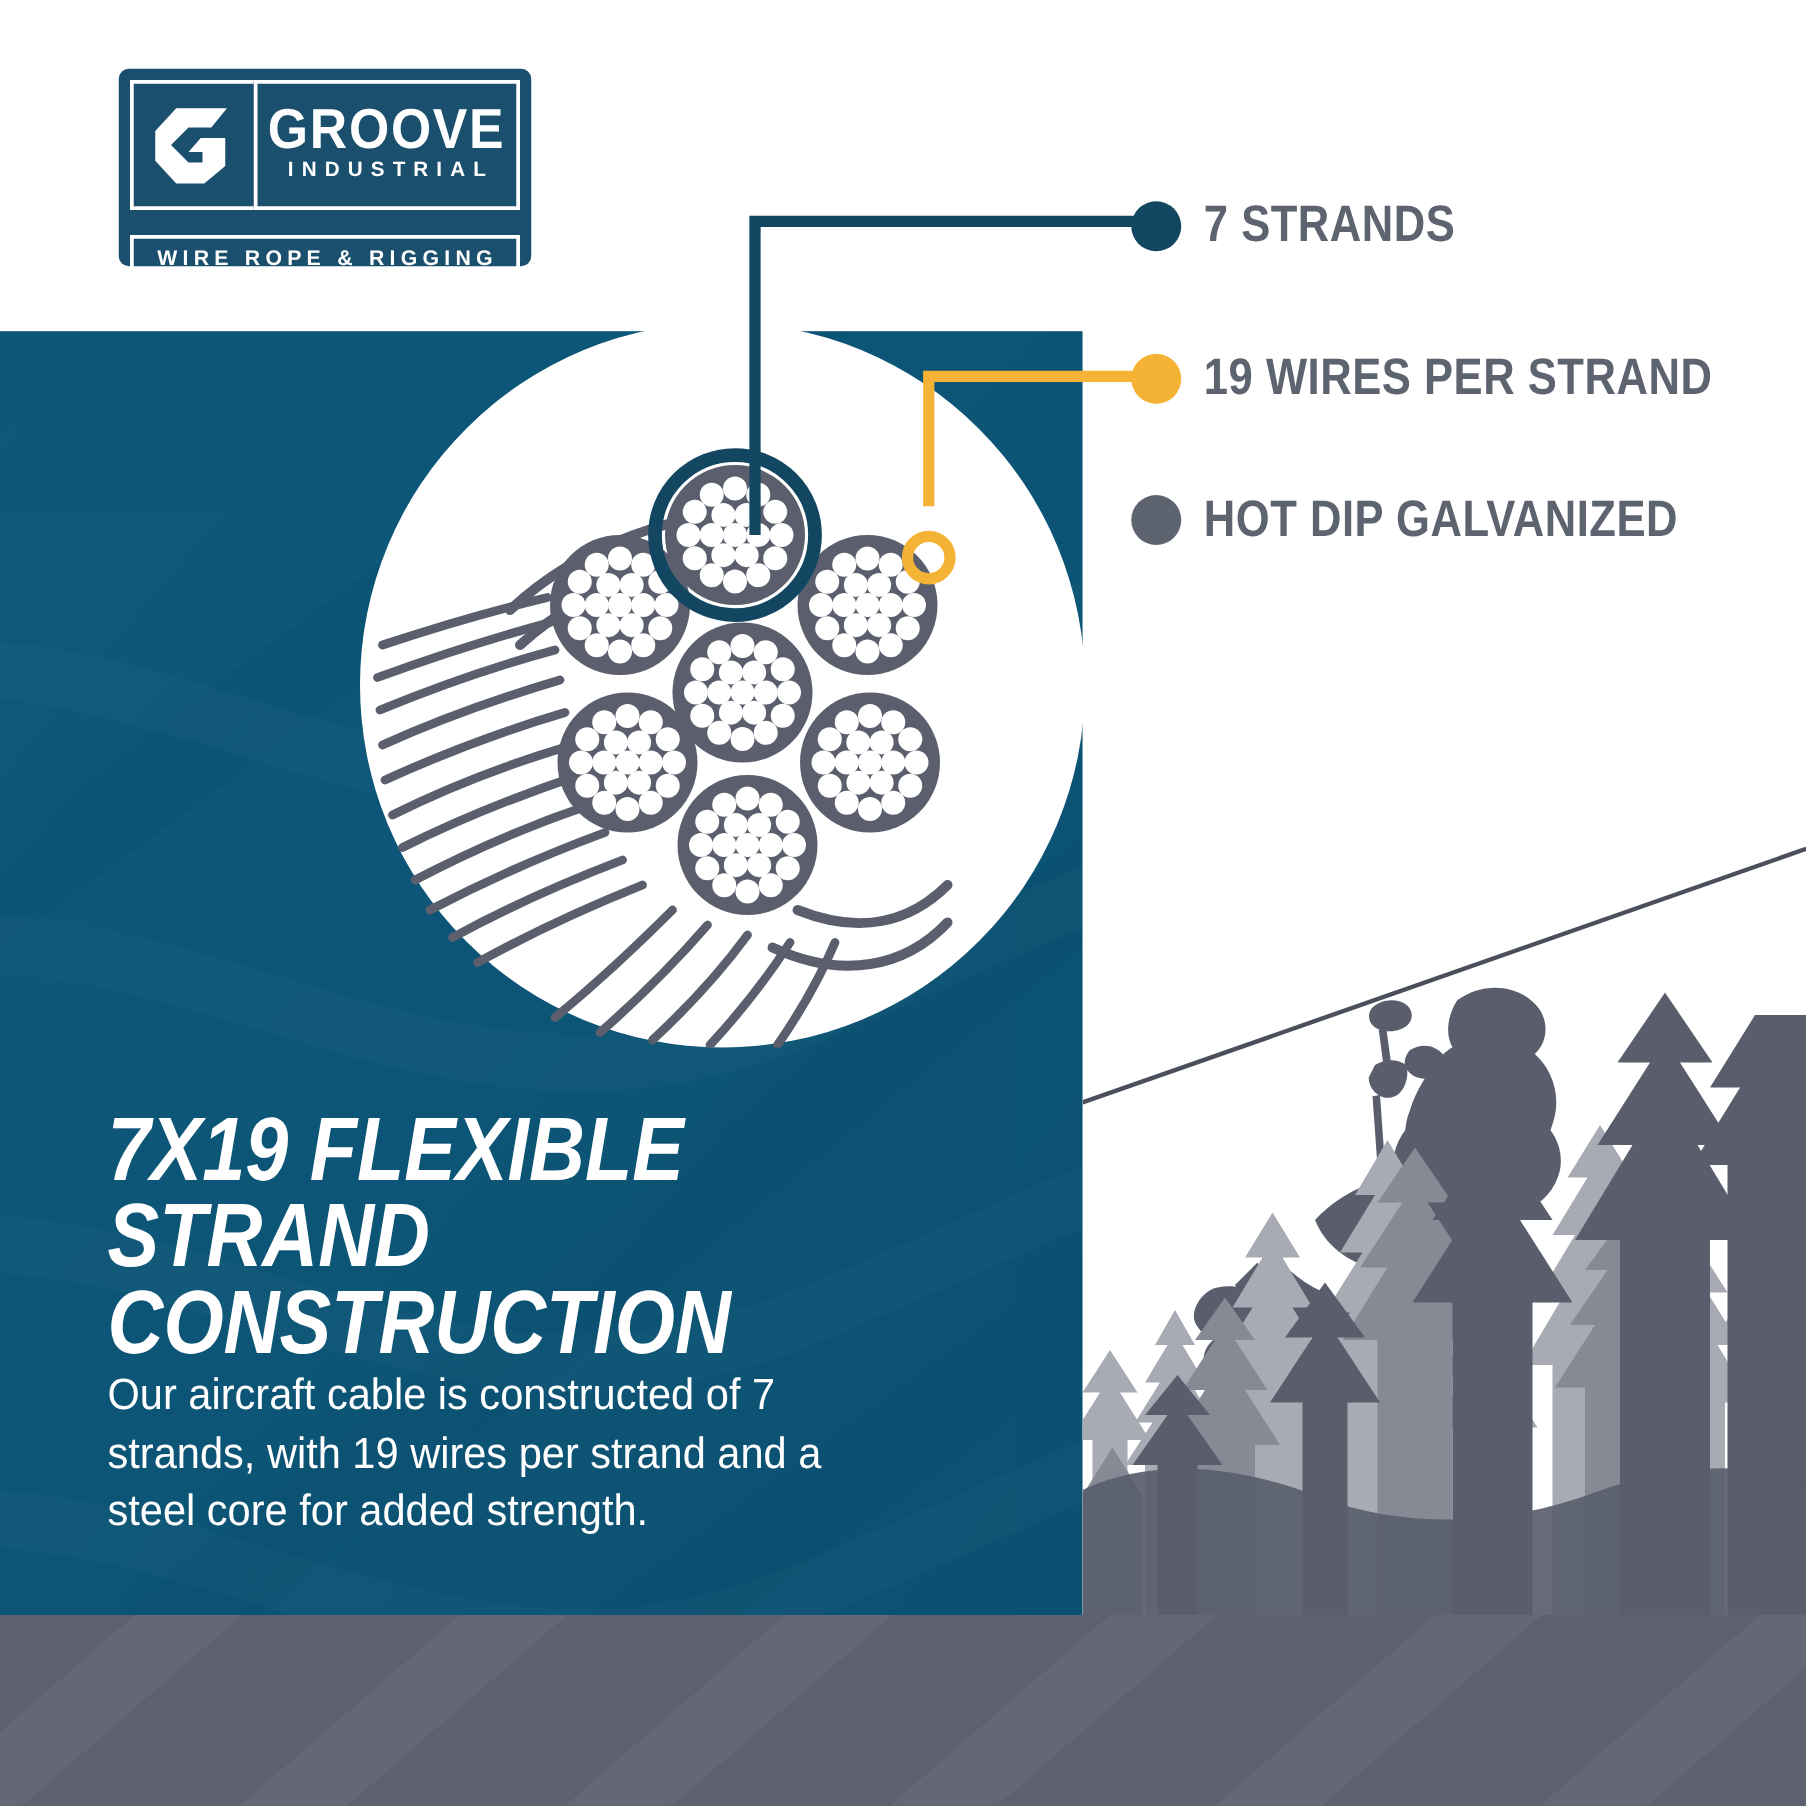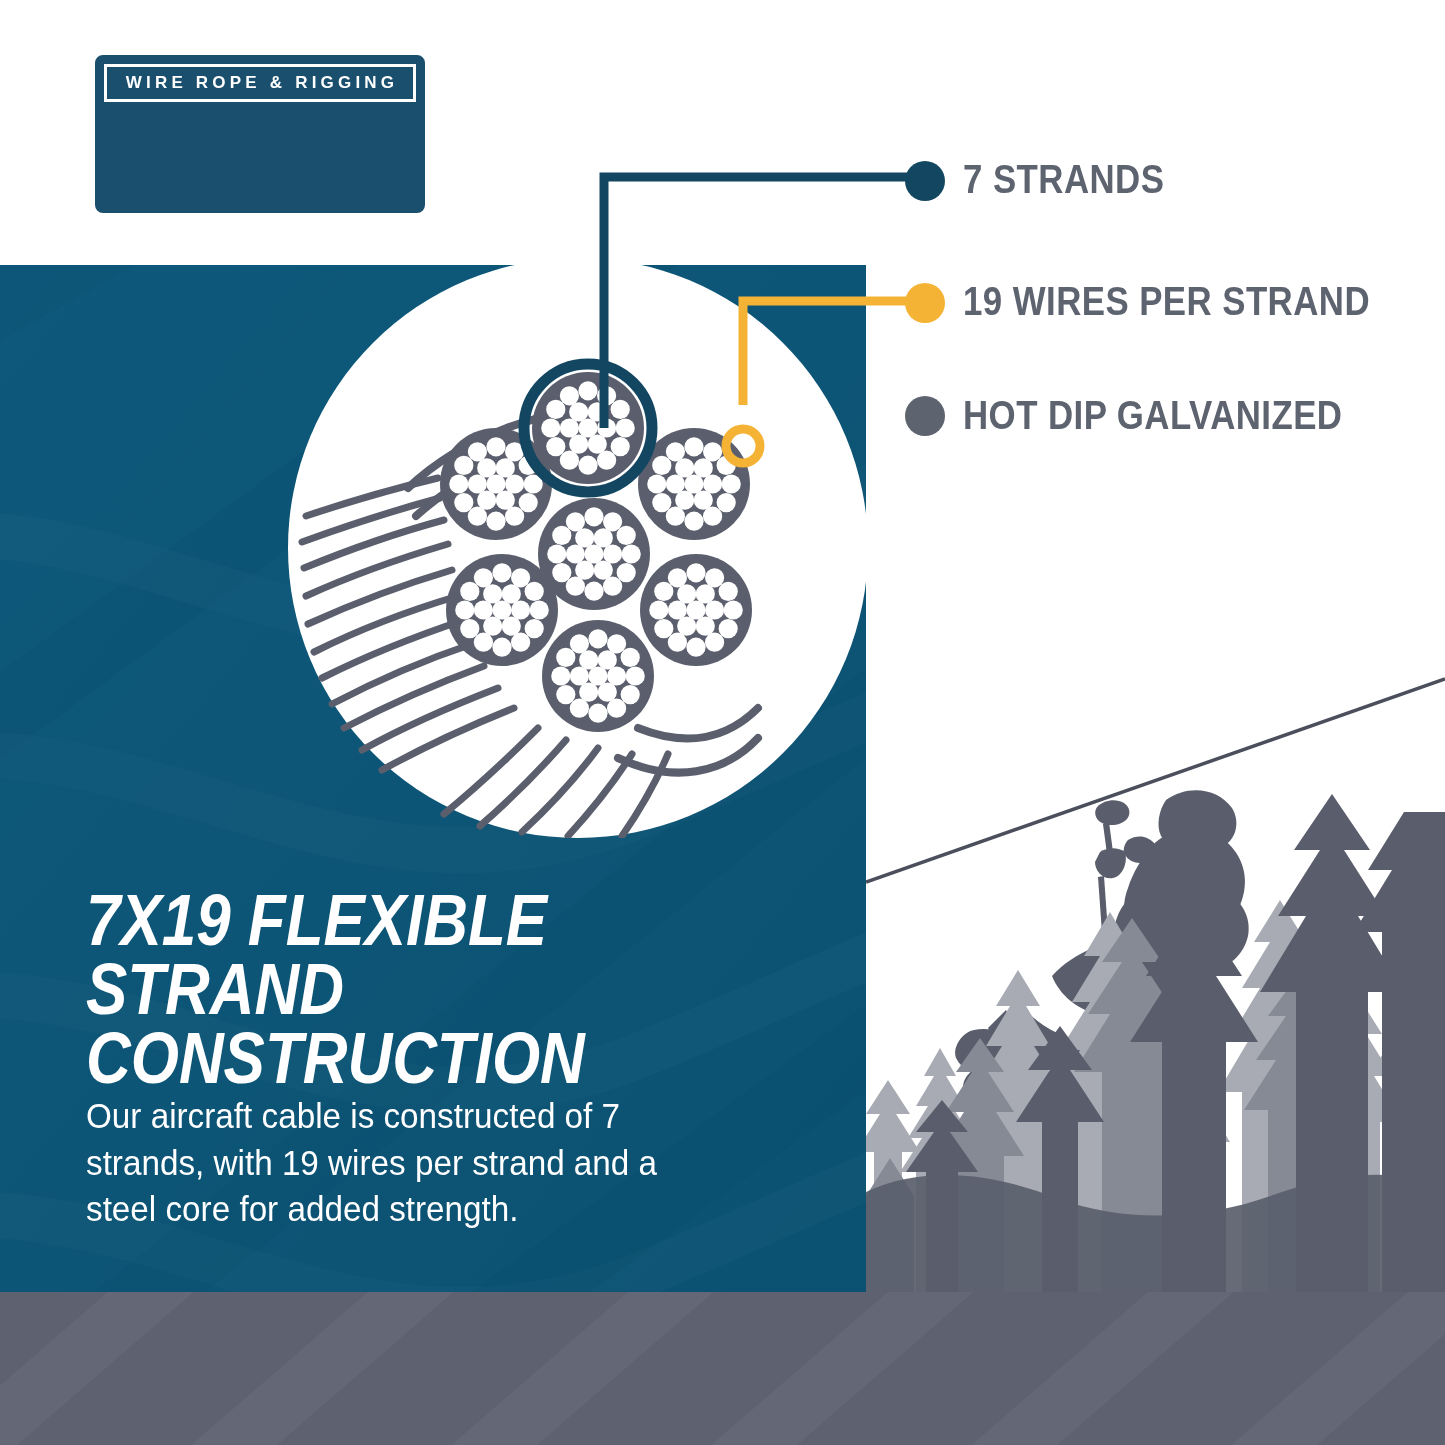--- a/index.html
+++ b/index.html
@@ -30,21 +30,21 @@
   }
   .logo-groove {
     color:#fff; font-size:45px; font-weight:bold; letter-spacing:1.5px;
     line-height:0.95; transform:scaleX(0.92); font-family:"Liberation Sans", sans-serif;
   }
   .logo-industrial {
     color:#fff; font-size:16.5px; font-weight:bold; letter-spacing:6.5px;
     line-height:1.35; padding-left:6px;
   }
   .logo-bottom {
-    height:38px; margin-top:0; border:3px solid #ffffff;
+    height:38px; margin-top:20px; border:3px solid #ffffff;
     display:flex; align-items:center; justify-content:center;
   }
   .logo-tag {
     color:#fff; font-size:17px; font-weight:bold; letter-spacing:4.2px; padding-left:4px;
   }
 
   
   .panel {
     position:absolute; left:0; top:265px; width:866px; height:1027px;
     background:#0d5577; overflow:hidden;
@@ -109,20 +109,31 @@
     background:#5e6270; overflow:hidden;
   }
   .bottombar svg { width:100%; height:100%; display:block; }
 </style>
 </head>
 <body>
 
 <div class="stage">
 
   <div class="logo">
+    <div class="logo-top">
+      <div class="logo-mark">
+        <svg viewBox="0 0 100 100" aria-hidden="true">
+          <path d="M30 8 L88 8 L70 30 L44 30 L24 50 L44 70 L60 70 L60 58 L44 58 L58 42 L86 42 L86 74 L62 94 L30 94 L6 68 L6 34 Z" fill="#ffffff"></path>
+        </svg>
+      </div>
+      <div class="logo-word">
+        <div class="logo-groove">GROOVE</div>
+        <div class="logo-industrial">INDUSTRIAL</div>
+      </div>
+    </div>
     <div class="logo-bottom">
       <div class="logo-tag">WIRE ROPE &amp; RIGGING</div>
     </div>
   </div>
 
   <div class="panel">
     <svg class="panel-waves" viewBox="0 0 866 1027" preserveAspectRatio="none" aria-hidden="true">
       <defs>
         <linearGradient id="wv" x1="0" y1="0" x2="1" y2="1">
           <stop offset="0%" stop-color="#0f5d80"></stop>

